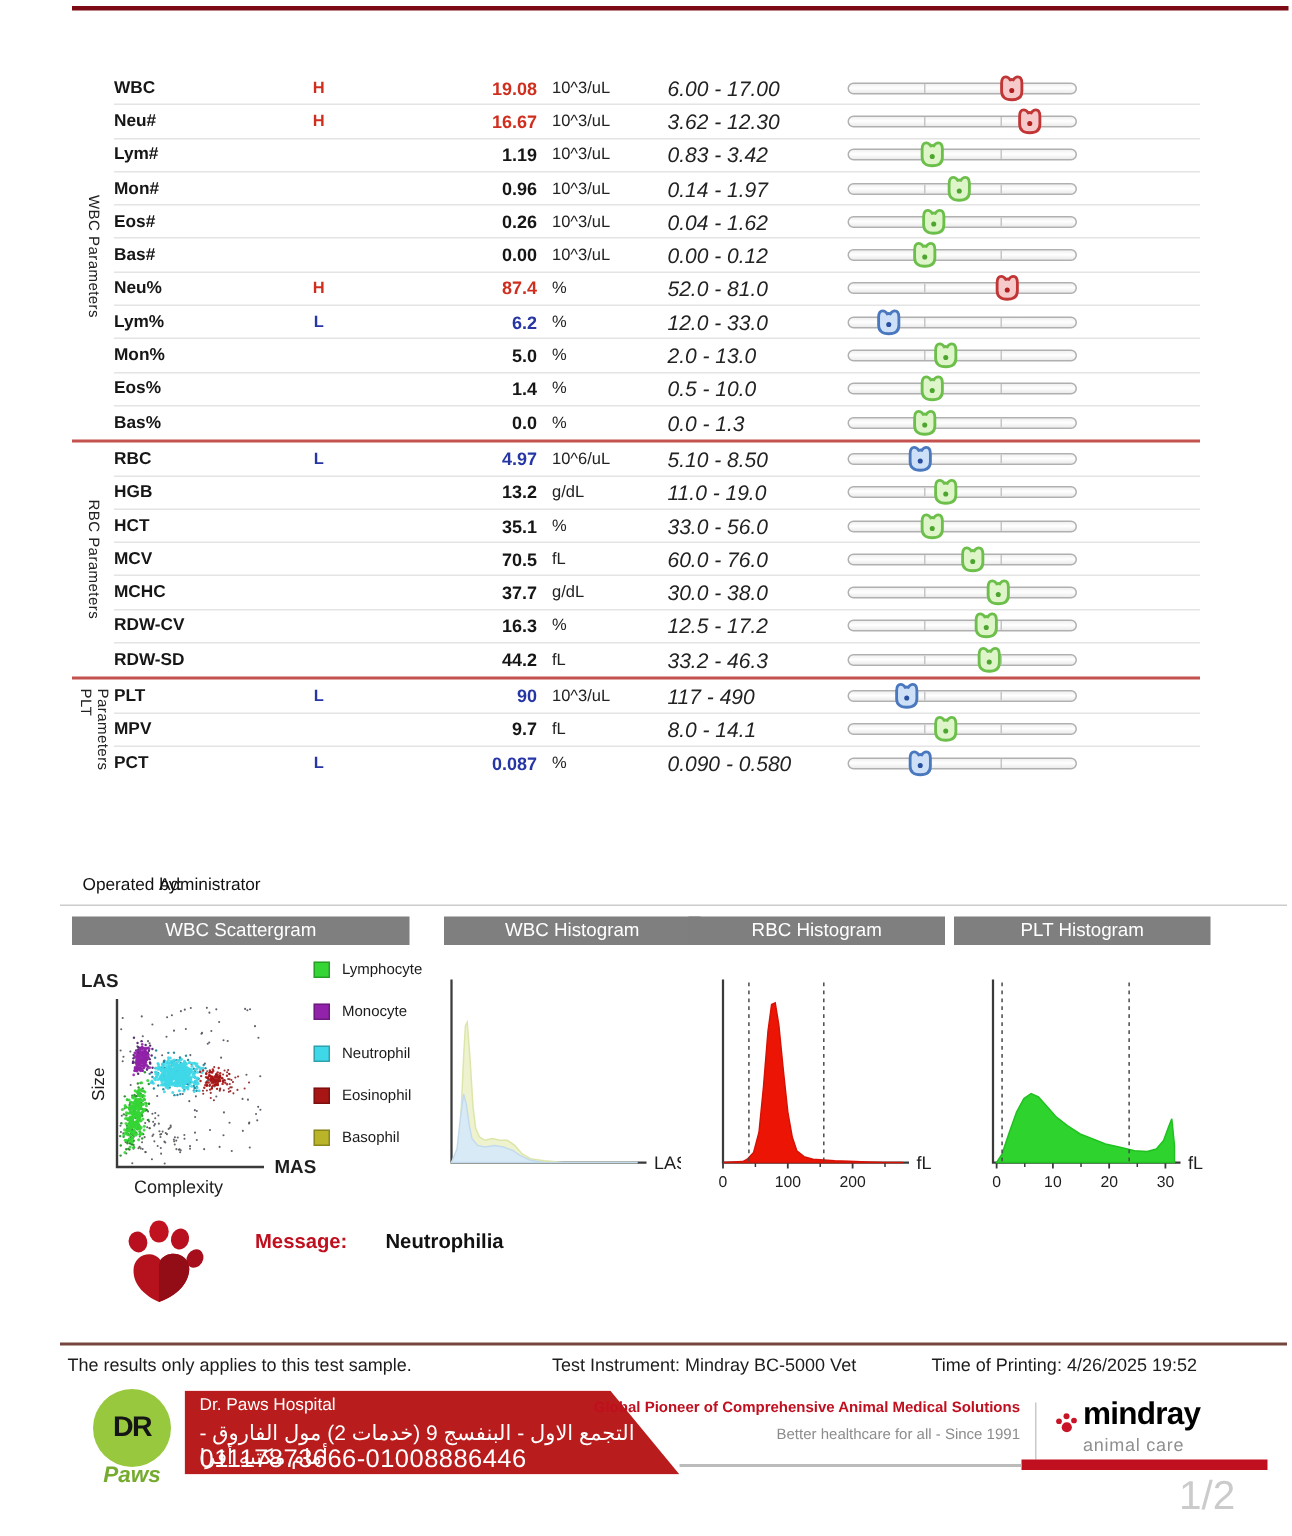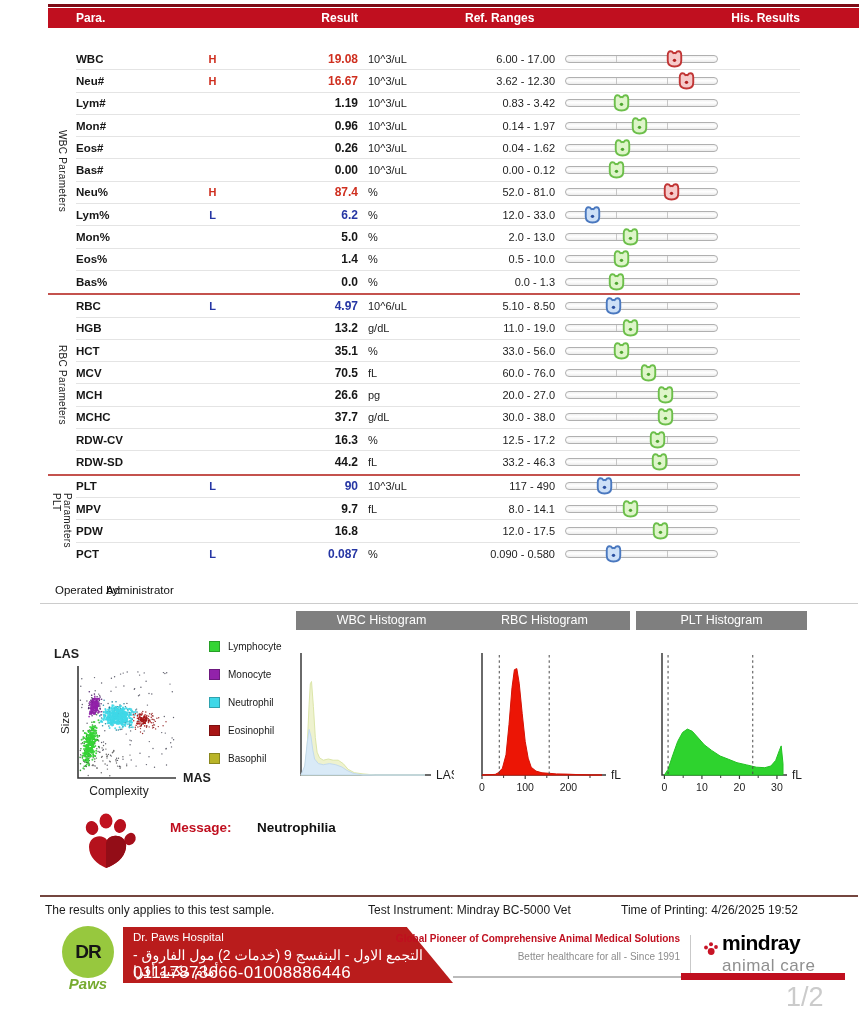--- a/index.html
+++ b/index.html
@@ -21,21 +21,21 @@
   .group + .group{border-top:2px solid var(--divider-red);}
   .group-gutter{width:28px;display:flex;align-items:center;justify-content:center;}
   .group-label{writing-mode:vertical-rl;white-space:pre-line;font-size:10px;line-height:11px;color:#222;letter-spacing:.3px;}
   .group-rows{flex:1;}
   .row{display:grid;grid-template-columns:114px 45px 123px 10px 77px 110px 10px 153px 1fr;height:22.3px;box-sizing:border-box;border-bottom:1px solid #e4e4e4;align-items:center;}
   .group-rows .row:last-child{border-bottom:none;}
   .c-param{font-weight:700;font-size:11.5px;color:#161616;}
   .c-flag{font-weight:700;font-size:11px;text-align:center;}
   .c-result{font-weight:700;font-size:12px;text-align:right;color:#161616;}
   .c-unit{font-size:11px;color:#222;}
-  .c-range{font-size:11px;color:#222;text-align:right;}
+  .c-range{font-size:14px;color:#222;text-align:left;font-style:italic;}
   .c-flag.high,.c-result.high{color:var(--flag-high);}
   .c-flag.low,.c-result.low{color:var(--flag-low);}
   .c-track{position:relative;width:153px;height:8px;border:1px solid #b0b0b0;border-radius:5px;box-sizing:border-box;background:linear-gradient(#f0f0f0,#ffffff 45%,#ebebeb);}
   .tick{position:absolute;top:0;bottom:0;width:1px;background:#c6c6c6;}
   .t1{left:33.3%;}.t2{left:66.6%;}
   .marker{position:absolute;top:-6px;width:19px;height:18px;}
   .marker svg{width:19px;height:18px;display:block;}
 
   
   .operated{position:absolute;top:584px;font-size:11.5px;color:#111;}
@@ -67,37 +67,31 @@
   .drpaws{position:absolute;left:58px;top:975px;width:60px;text-align:center;font-size:15px;font-style:italic;font-weight:700;color:#76ab2f;}
   .banner{position:absolute;left:123px;top:927px;width:330px;height:56px;background:#b91c1c;clip-path:polygon(0 0,86% 0,100% 100%,0 100%);color:#fff;}
   .banner .b1{position:absolute;left:10px;top:4px;font-size:11.5px;}
   .banner .b2{position:absolute;left:10px;top:20px;width:305px;font-size:14px;direction:rtl;text-align:left;}
   .banner .b3{position:absolute;left:10px;top:36px;font-size:17px;letter-spacing:.3px;}
   .tagline1{position:absolute;right:181px;top:933px;font-size:10px;font-weight:700;color:var(--accent);white-space:nowrap;}
   .tagline2{position:absolute;right:181px;top:951px;font-size:10px;color:#8c8c8c;white-space:nowrap;}
   .vdiv{position:absolute;left:690px;top:935px;width:1px;height:38px;background:#c9c9c9;}
   #mindray-paw{position:absolute;left:703px;top:941px;}
   .mindray{position:absolute;left:722px;top:931px;font-size:21px;font-weight:700;color:#000000;letter-spacing:-.5px;}
-  .animalcare{position:absolute;left:722px;top:956px;font-size:17px;color:#8f8f8f;letter-spacing:.5px;}
+  .animalcare{position:absolute;left:722px;top:956px;font-size:12px;color:#8f8f8f;letter-spacing:.5px;}
   .redbar{position:absolute;left:681px;top:973px;width:164px;height:7px;background:var(--accent);}
   .grayline{position:absolute;left:453px;top:976px;width:228px;height:2px;background:#bbbbbb;}
   .pagenum{position:absolute;left:786px;top:982px;font-size:27px;color:#cbcbcb;}
 </style>
 </head>
 <body>
 
 <div id="page">
 
   <div class="header-topline"></div>
-  <div class="header-bar">
-    <span class="h-para">Para.</span>
-    <span class="h-result">Result</span>
-    <span class="h-ref">Ref. Ranges</span>
-    <span class="h-his">His. Results</span>
-  </div>
 
   <div id="table">
       <div class="group">
     <div class="group-gutter">
       <div class="group-label">WBC Parameters</div>
     </div>
     <div class="group-rows">
           <div class="row">
     <div class="c-param">WBC</div>
     <div class="c-flag high">H</div>
@@ -399,60 +393,40 @@
       <span class="marker" style="left: 73.12px;">
         <svg viewBox="0 0 18 17">
           <path d="M2.6,5.2 C2.6,2.4 3.7,1.2 5.2,1.2 C6.5,1.2 7.5,2.2 8,3 C8.6,2.8 9.4,2.8 10,3 C10.5,2.2 11.5,1.2 12.8,1.2 C14.3,1.2 15.4,2.4 15.4,5.2 L15.4,10.2 C15.4,13.6 13.3,15.6 9,15.6 C4.7,15.6 2.6,13.6 2.6,10.2 Z" stroke-width="1.8" fill="#def5c9" stroke="#6cbf4a"></path>
           <circle cx="9" cy="9.8" r="1.6" fill="#4ea630"></circle>
         </svg>
       </span>
     </div>
     <div></div>
   </div>
           <div class="row">
-    <div class="c-param">MCH</div>
+    <div class="c-param">MCHC</div>
     <div class="c-flag normal"></div>
-    <div class="c-result normal">26.6</div>
-    <div></div>
-    <div class="c-unit">pg</div>
-    <div class="c-range">20.0 - 27.0</div>
+    <div class="c-result normal">37.7</div>
+    <div></div>
+    <div class="c-unit">g/dL</div>
+    <div class="c-range">30.0 - 38.0</div>
     <div></div>
     <div class="c-track">
       <span class="tick t1"></span>
       <span class="tick t2"></span>
       <span class="marker" style="left: 89.95px;">
         <svg viewBox="0 0 18 17">
           <path d="M2.6,5.2 C2.6,2.4 3.7,1.2 5.2,1.2 C6.5,1.2 7.5,2.2 8,3 C8.6,2.8 9.4,2.8 10,3 C10.5,2.2 11.5,1.2 12.8,1.2 C14.3,1.2 15.4,2.4 15.4,5.2 L15.4,10.2 C15.4,13.6 13.3,15.6 9,15.6 C4.7,15.6 2.6,13.6 2.6,10.2 Z" stroke-width="1.8" fill="#def5c9" stroke="#6cbf4a"></path>
           <circle cx="9" cy="9.8" r="1.6" fill="#4ea630"></circle>
         </svg>
       </span>
     </div>
     <div></div>
   </div>
           <div class="row">
-    <div class="c-param">MCHC</div>
-    <div class="c-flag normal"></div>
-    <div class="c-result normal">37.7</div>
-    <div></div>
-    <div class="c-unit">g/dL</div>
-    <div class="c-range">30.0 - 38.0</div>
-    <div></div>
-    <div class="c-track">
-      <span class="tick t1"></span>
-      <span class="tick t2"></span>
-      <span class="marker" style="left: 89.95px;">
-        <svg viewBox="0 0 18 17">
-          <path d="M2.6,5.2 C2.6,2.4 3.7,1.2 5.2,1.2 C6.5,1.2 7.5,2.2 8,3 C8.6,2.8 9.4,2.8 10,3 C10.5,2.2 11.5,1.2 12.8,1.2 C14.3,1.2 15.4,2.4 15.4,5.2 L15.4,10.2 C15.4,13.6 13.3,15.6 9,15.6 C4.7,15.6 2.6,13.6 2.6,10.2 Z" stroke-width="1.8" fill="#def5c9" stroke="#6cbf4a"></path>
-          <circle cx="9" cy="9.8" r="1.6" fill="#4ea630"></circle>
-        </svg>
-      </span>
-    </div>
-    <div></div>
-  </div>
-          <div class="row">
     <div class="c-param">RDW-CV</div>
     <div class="c-flag normal"></div>
     <div class="c-result normal">16.3</div>
     <div></div>
     <div class="c-unit">%</div>
     <div class="c-range">12.5 - 17.2</div>
     <div></div>
     <div class="c-track">
       <span class="tick t1"></span>
       <span class="tick t2"></span>
@@ -527,40 +501,20 @@
       <span class="marker" style="left: 54.76px;">
         <svg viewBox="0 0 18 17">
           <path d="M2.6,5.2 C2.6,2.4 3.7,1.2 5.2,1.2 C6.5,1.2 7.5,2.2 8,3 C8.6,2.8 9.4,2.8 10,3 C10.5,2.2 11.5,1.2 12.8,1.2 C14.3,1.2 15.4,2.4 15.4,5.2 L15.4,10.2 C15.4,13.6 13.3,15.6 9,15.6 C4.7,15.6 2.6,13.6 2.6,10.2 Z" stroke-width="1.8" fill="#def5c9" stroke="#6cbf4a"></path>
           <circle cx="9" cy="9.8" r="1.6" fill="#4ea630"></circle>
         </svg>
       </span>
     </div>
     <div></div>
   </div>
           <div class="row">
-    <div class="c-param">PDW</div>
-    <div class="c-flag normal"></div>
-    <div class="c-result normal">16.8</div>
-    <div></div>
-    <div class="c-unit"></div>
-    <div class="c-range">12.0 - 17.5</div>
-    <div></div>
-    <div class="c-track">
-      <span class="tick t1"></span>
-      <span class="tick t2"></span>
-      <span class="marker" style="left: 85.36px;">
-        <svg viewBox="0 0 18 17">
-          <path d="M2.6,5.2 C2.6,2.4 3.7,1.2 5.2,1.2 C6.5,1.2 7.5,2.2 8,3 C8.6,2.8 9.4,2.8 10,3 C10.5,2.2 11.5,1.2 12.8,1.2 C14.3,1.2 15.4,2.4 15.4,5.2 L15.4,10.2 C15.4,13.6 13.3,15.6 9,15.6 C4.7,15.6 2.6,13.6 2.6,10.2 Z" stroke-width="1.8" fill="#def5c9" stroke="#6cbf4a"></path>
-          <circle cx="9" cy="9.8" r="1.6" fill="#4ea630"></circle>
-        </svg>
-      </span>
-    </div>
-    <div></div>
-  </div>
-          <div class="row">
     <div class="c-param">PCT</div>
     <div class="c-flag low">L</div>
     <div class="c-result low">0.087</div>
     <div></div>
     <div class="c-unit">%</div>
     <div class="c-range">0.090 - 0.580</div>
     <div></div>
     <div class="c-track">
       <span class="tick t1"></span>
       <span class="tick t2"></span>
@@ -575,20 +529,21 @@
   </div>
         </div>
   </div>
     </div>
 
   <span class="operated" id="op-label">Operated by:</span>
   <span class="operated" id="op-value">Administrator</span>
 
   <div class="hr-light"></div>
 
+  <div class="panel-bar" style="left:48px;width:225px;">WBC Scattergram</div>
   <div class="panel-bar" style="left:282px;width:171px;margin-left:14px;">WBC Histogram</div>
   <div class="panel-bar" style="left:459px;width:171px;">RBC Histogram</div>
   <div class="panel-bar" style="left:636px;width:171px;">PLT Histogram</div>
 
   <svg class="chart" style="left:48px;" width="232" height="170">
       <path d="M30,31 L30,143 L128,143" fill="none" stroke="#3a3a3a" stroke-width="1.6"></path>
       <text x="6" y="23" font-size="12.5" font-weight="700">LAS</text>
       <text x="135" y="147" font-size="12.5" font-weight="700">MAS</text>
       <text font-size="11.5" transform="translate(21,99) rotate(-90)">Size</text>
       <text x="71" y="160" font-size="12" text-anchor="middle">Complexity</text>

